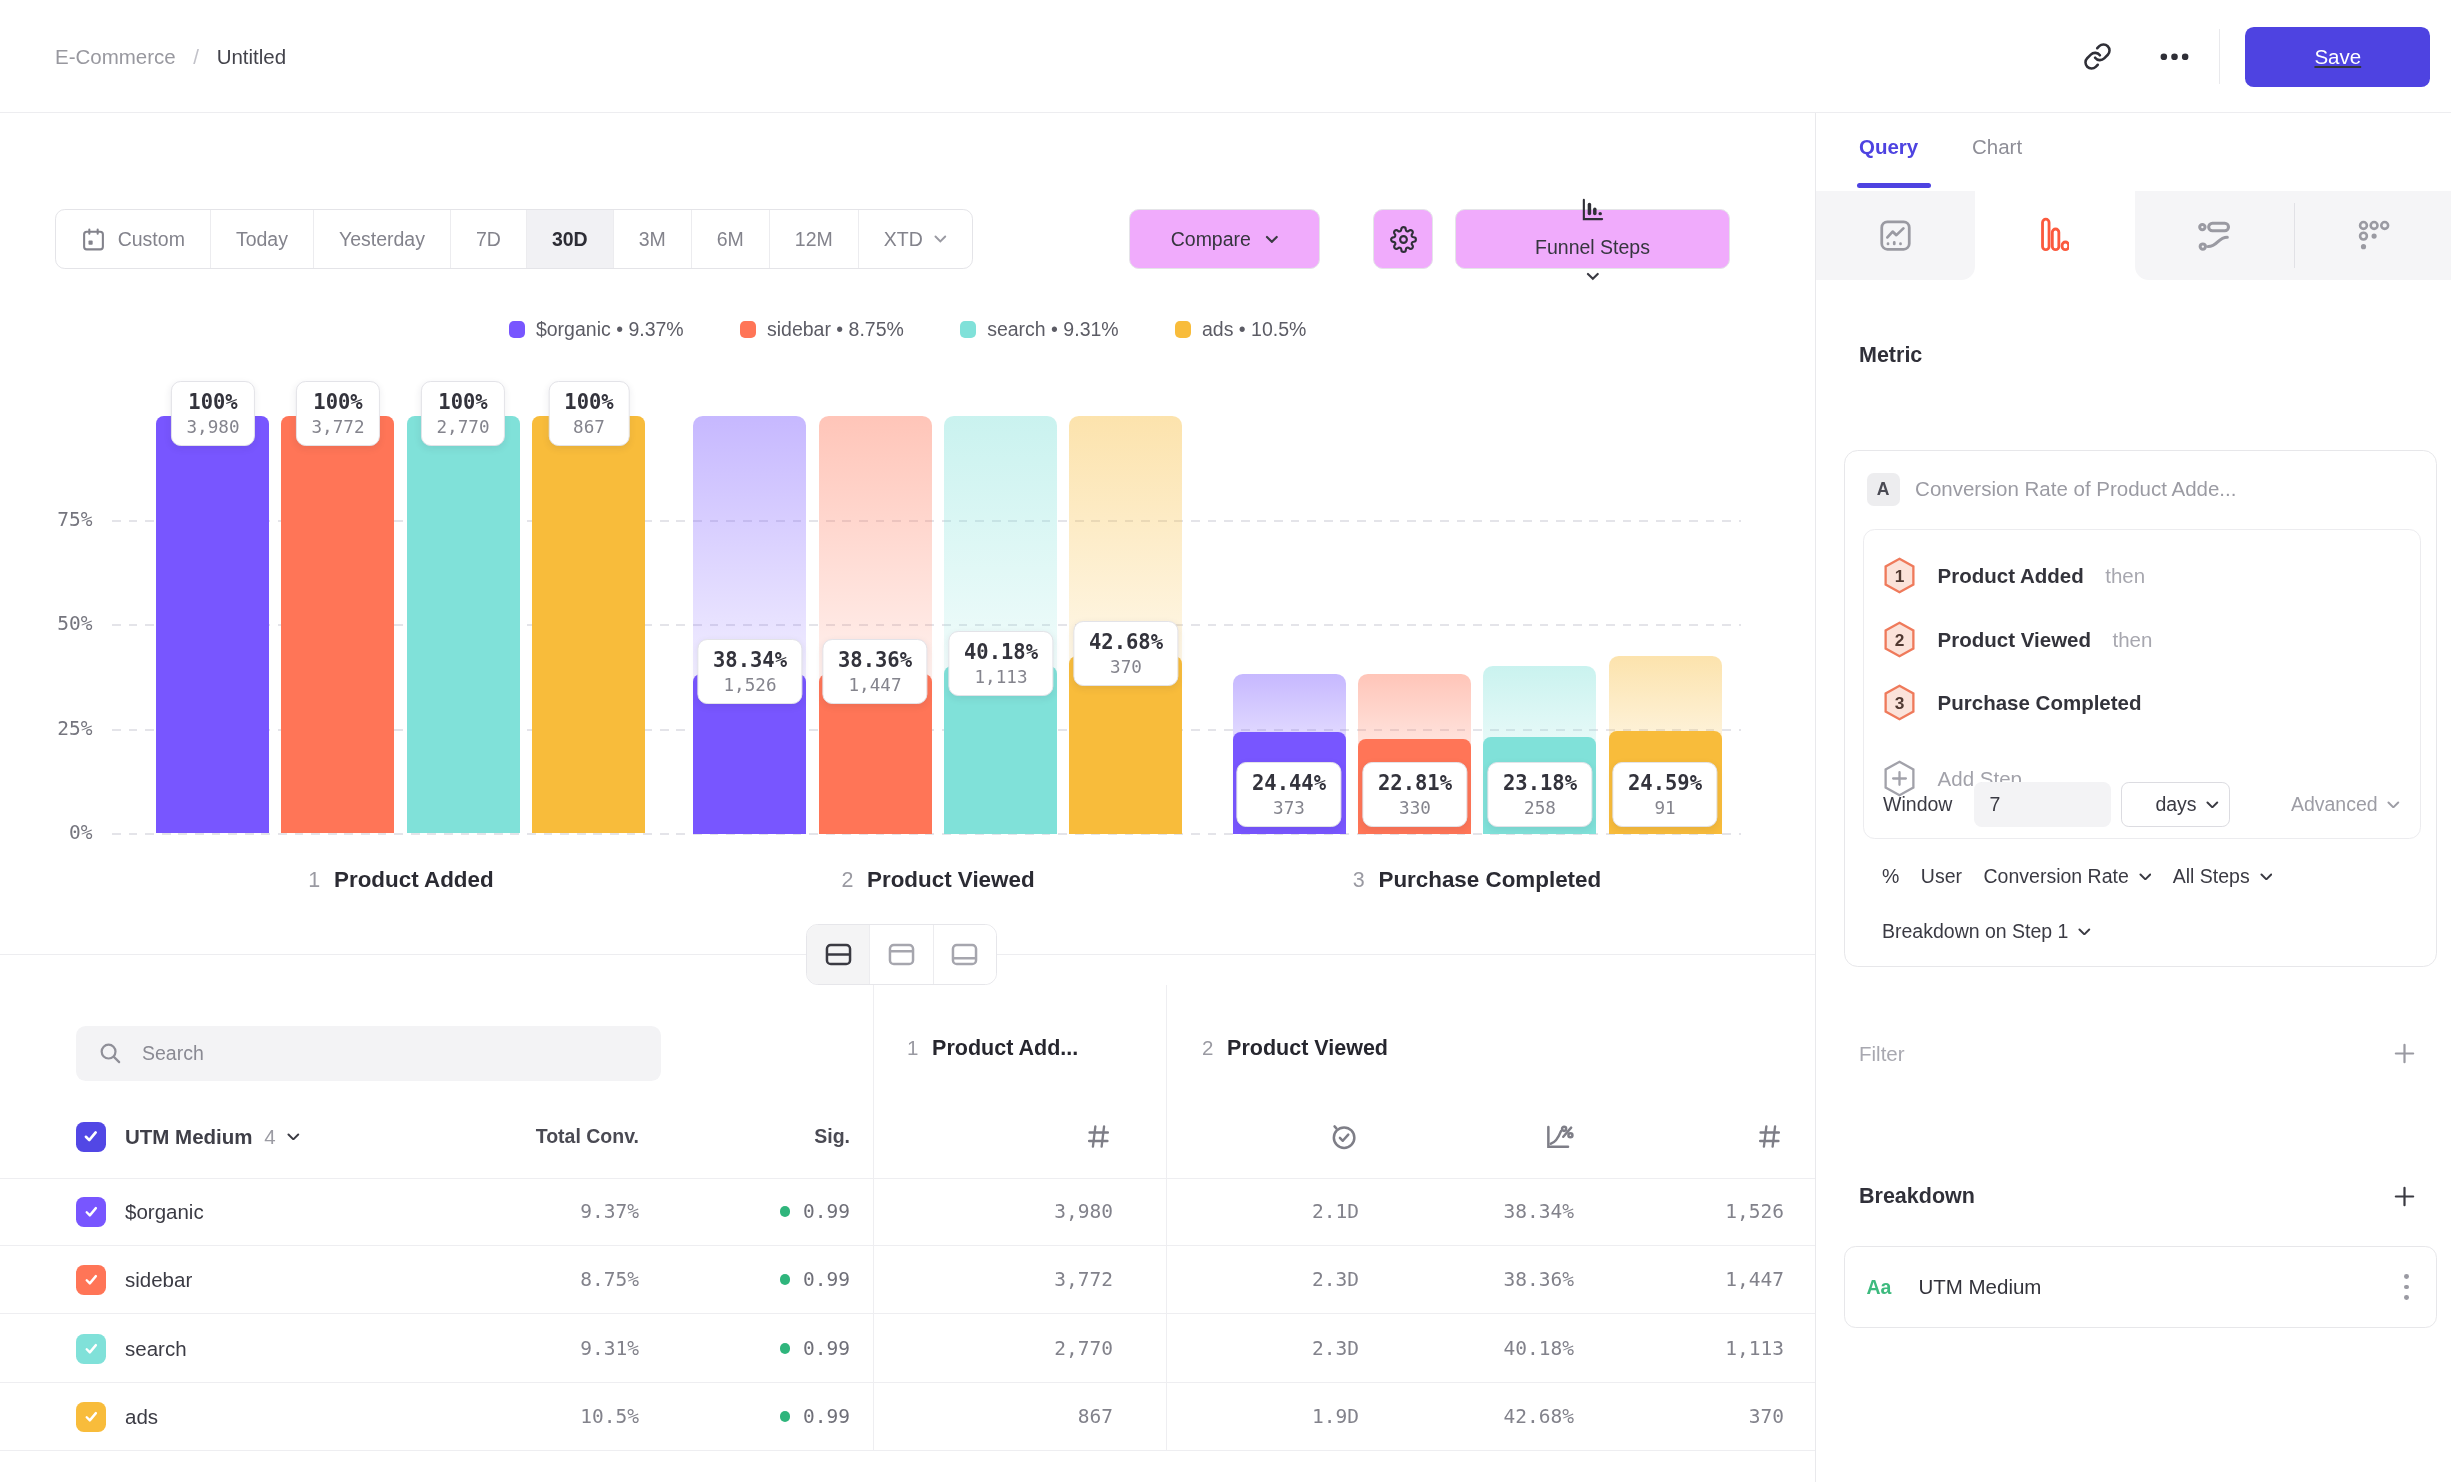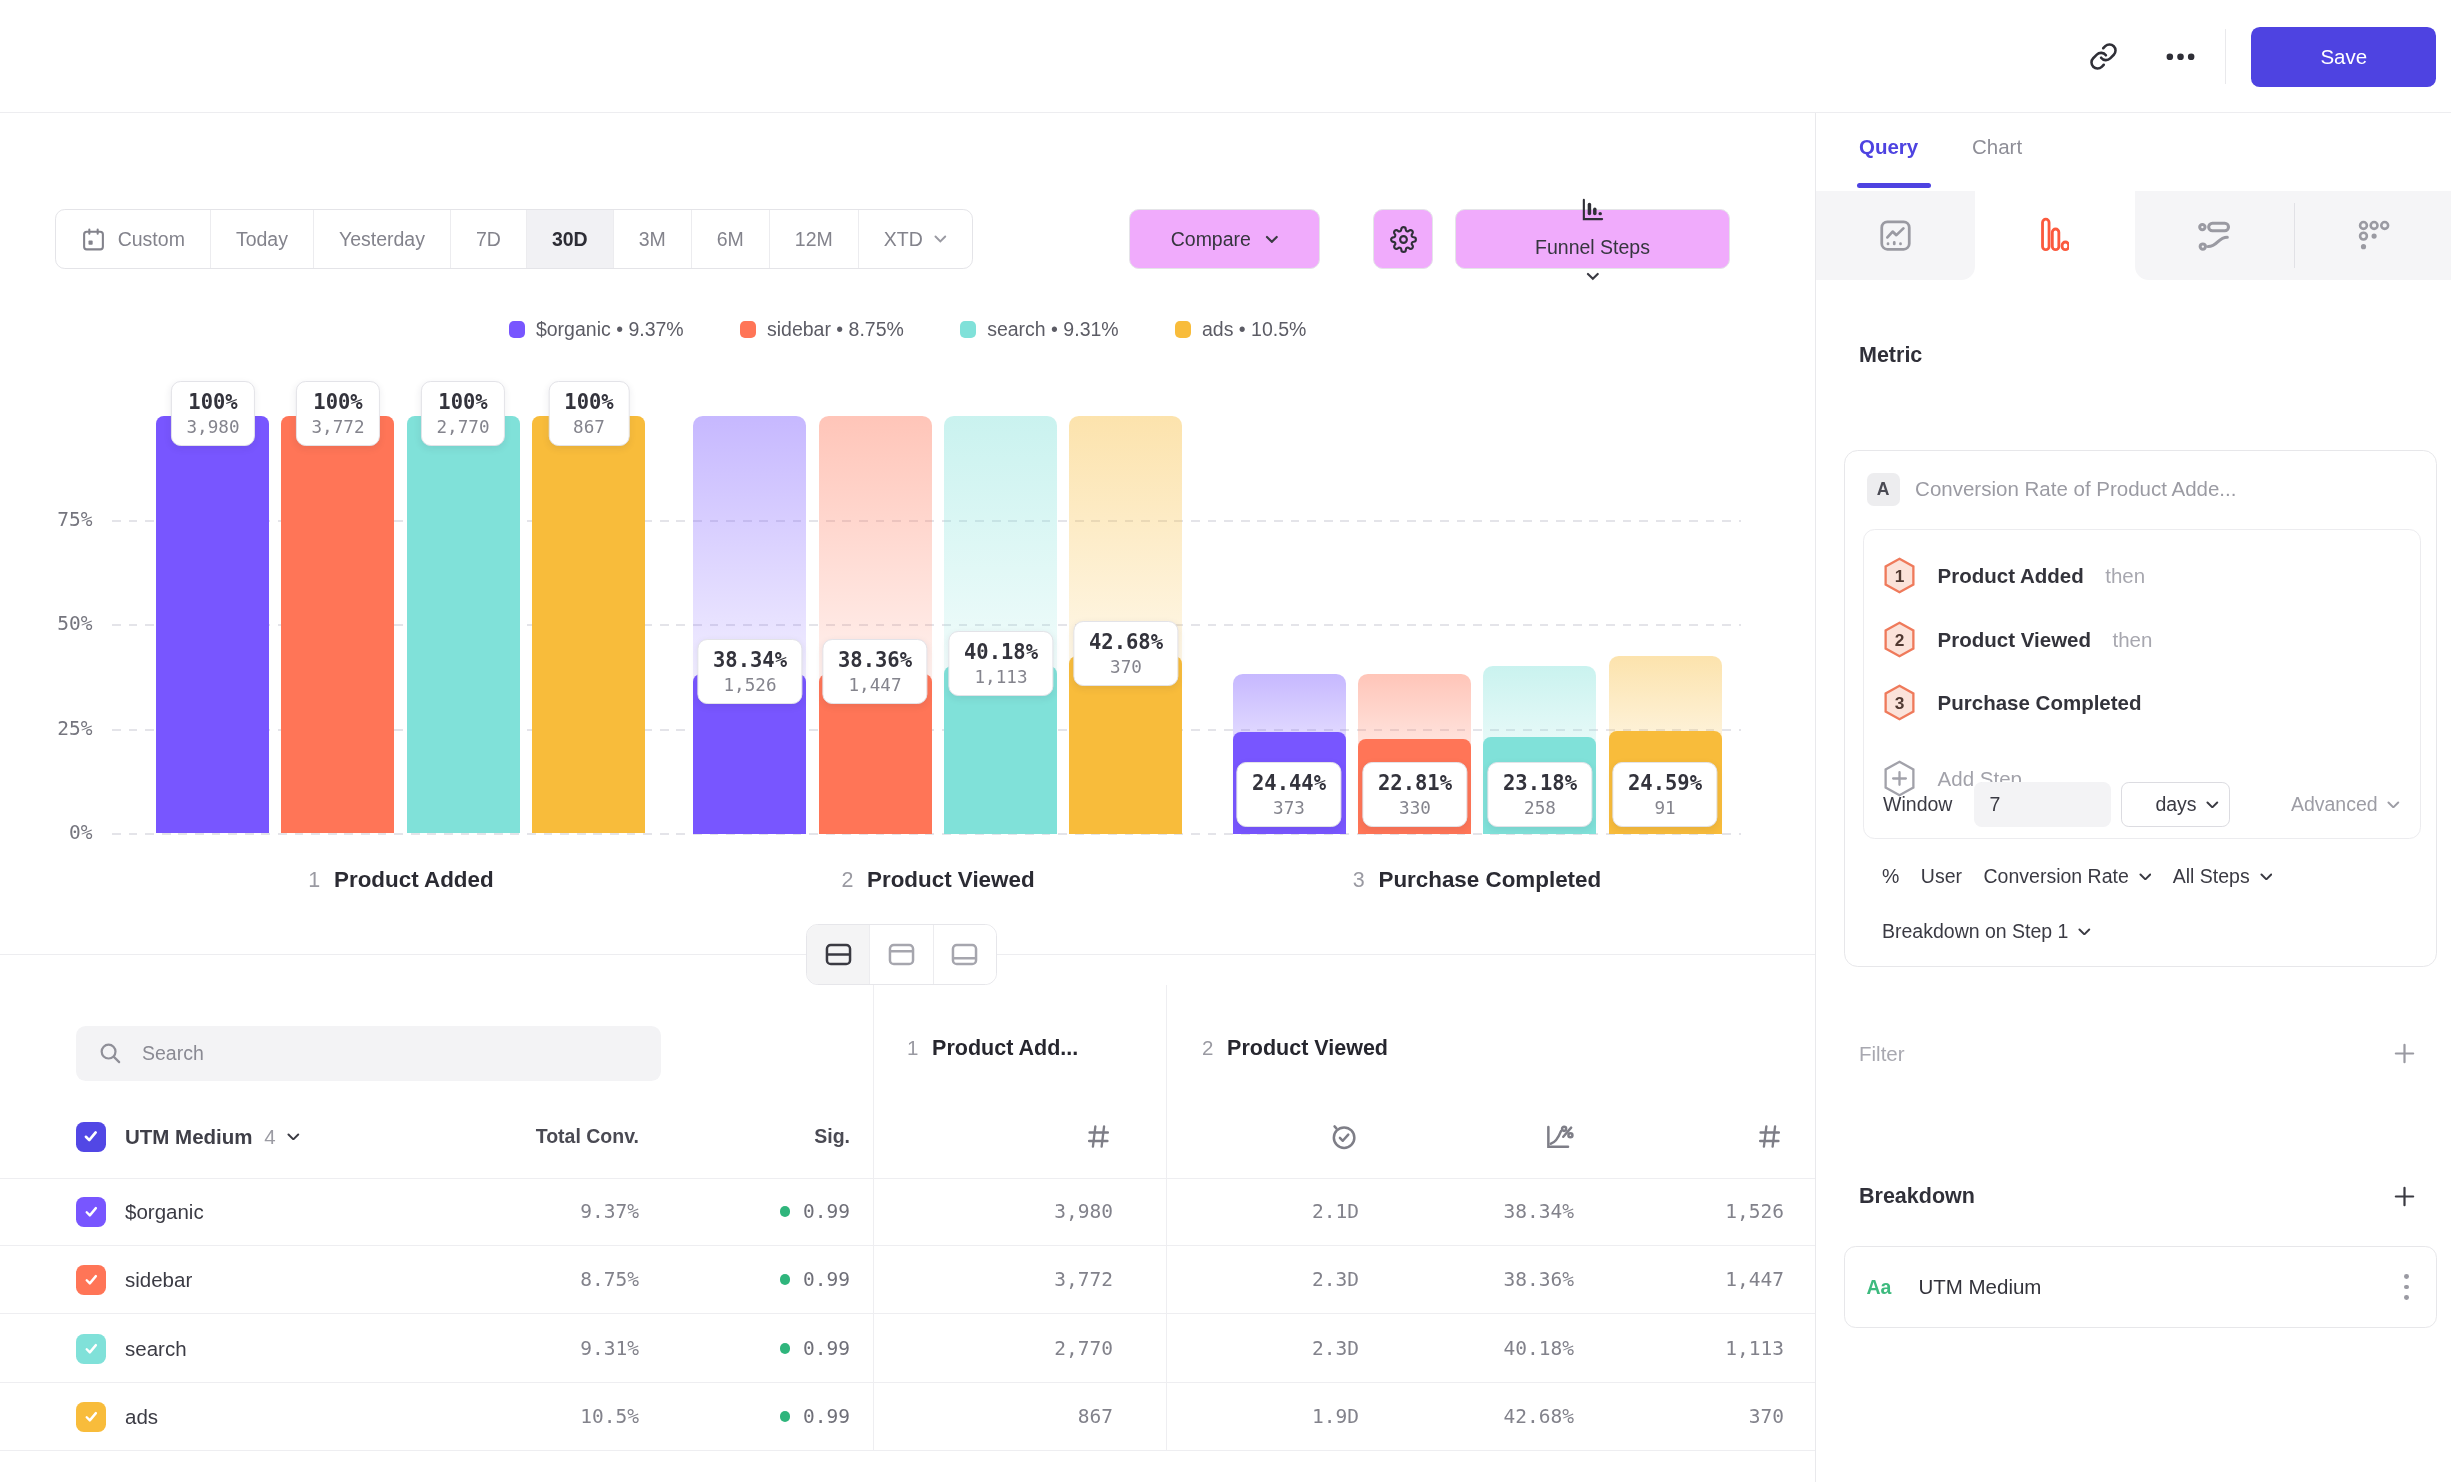--- a/index.html
+++ b/index.html
@@ -12,21 +12,21 @@
   html,body{width:2452px; height:1482px;}
   body{font-family:"Liberation Sans", sans-serif; background:#fff; color:var(--ink); position:relative; overflow:hidden;}
   .mono{font-family:"DejaVu Sans Mono", monospace;}
 
   
   .topbar{position:absolute; left:0; top:0; width:2452px; height:113px; border-bottom:1px solid var(--line2); background:#fff; z-index:20;}
   .crumbs{position:absolute; left:55px; top:0; height:113px; display:flex; align-items:center; gap:17.6px; font-size:20.5px;}
   .crumb-proj{color:#98989f; cursor:pointer;}
   .crumb-sep{color:#c2c2c9;}
   .crumb-cur{color:#43434b;}
-  .top-actions{position:absolute; right:2px; top:0; height:113px; display:flex; align-items:center;}
+  .top-actions{position:absolute; right:8px; top:0; height:113px; display:flex; align-items:center;text-decoration:underline;}
   .icon-btn{width:55px; height:55px; display:flex; align-items:center; justify-content:center; border-radius:7.8px; background:transparent; border:none; cursor:pointer;}
   .vdiv{width:1px; height:55px; background:var(--line); margin:0 25px 0 17.6px;}
   .save-btn{width:185px; height:60px; margin-right:13.7px; background:var(--accent); border:none; border-radius:8.8px; color:#fff; font-size:20.5px; font-family:"Liberation Sans",sans-serif; cursor:pointer;}
 
   
   .datebar{position:absolute; left:55px; top:209px; height:60px; display:flex; border:1px solid #e4e4e8; border-radius:9.8px; overflow:hidden; background:#fff;}
   .dtab{display:flex; align-items:center; gap:11.7px; padding:0 25px; font-size:19.5px; color:#83838c; border-right:1px solid #ececef; cursor:pointer; white-space:nowrap;}
   .dtab:last-child{border-right:none;}
   .dtab.selected{background:#f1f1f4; color:#2d2d35; font-weight:700;}
   .tb-btn{position:absolute; top:209px; height:60px; border:1px solid #e4e4e8; border-radius:9.8px; background:#f0abfc; display:flex; align-items:center; justify-content:center; gap:13.7px; font-size:19.5px; color:#35353e; font-family:"Liberation Sans",sans-serif; cursor:pointer;}
@@ -111,20 +111,25 @@
   .bd-name{margin-left:27px; font-size:20.5px; color:#33333b;}
   .kebab{margin-left:auto; display:flex; flex-direction:column; gap:5.9px; padding:5.9px; cursor:pointer;}
   .kebab i{width:4.9px; height:4.9px; border-radius:50%; background:#9a9aa2;}
   .plus-btn{background:none; border:none; cursor:pointer; display:flex;}
   svg{display:block;}
 </style>
 </head>
 <body>
 
 <header class="topbar">
+  <nav class="crumbs">
+    <span class="crumb-proj">E-Commerce</span>
+    <span class="crumb-sep">/</span>
+    <span class="crumb-cur">Untitled</span>
+  </nav>
   <div class="top-actions">
     <button class="icon-btn">
       <span>
         <svg width="29" height="29" viewBox="0 0 24 24" fill="none" stroke="#2f2f37" stroke-width="2.1" stroke-linecap="round" stroke-linejoin="round">
             <path d="M10 13a5 5 0 0 0 7.54.54l3-3a5 5 0 0 0-7.07-7.07l-1.72 1.71"></path>
             <path d="M14 11a5 5 0 0 0-7.54-.54l-3 3a5 5 0 0 0 7.07 7.07l1.71-1.71"></path>
           </svg>
       </span>
     </button>
     <button class="icon-btn" style="margin-left:21.5px">

